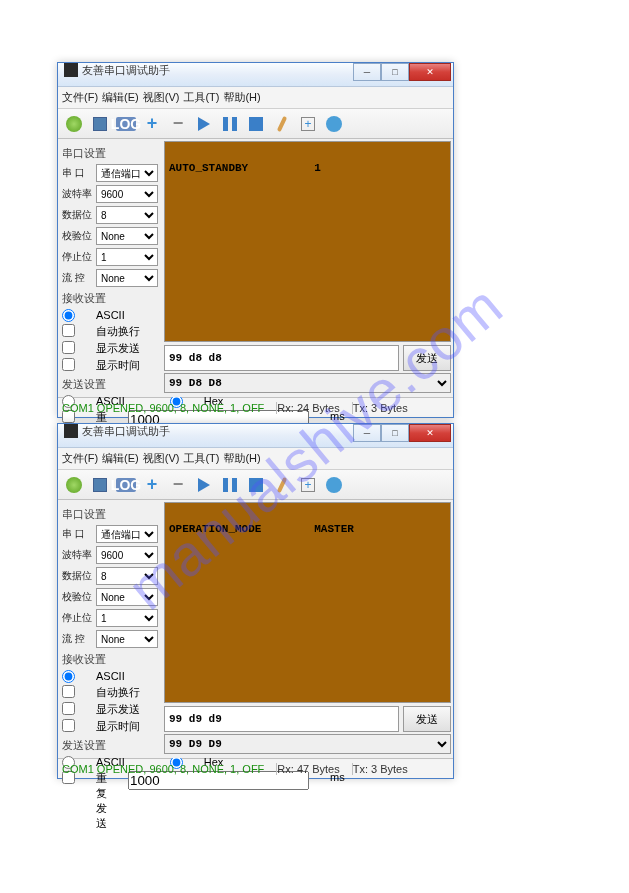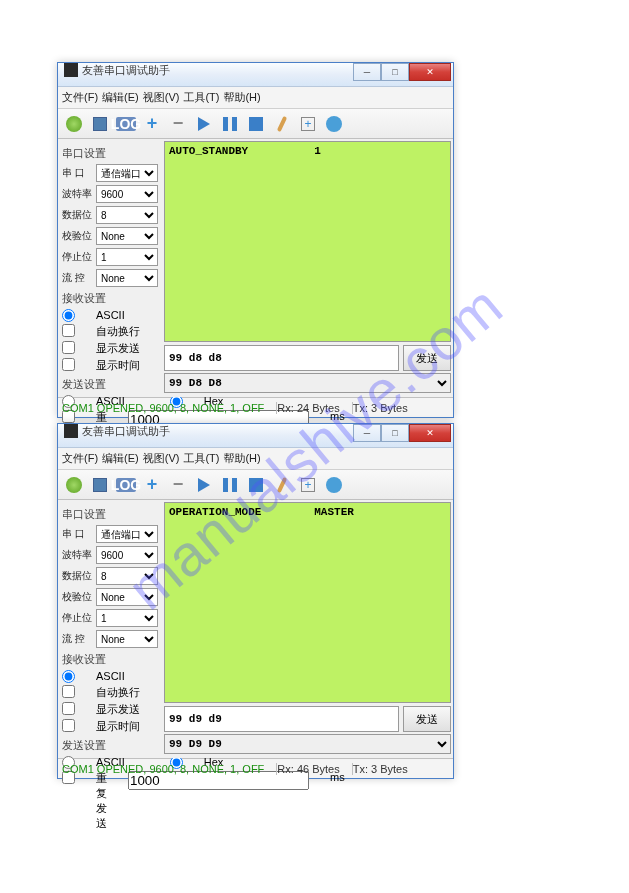--- a/index.html
+++ b/index.html
@@ -32,21 +32,21 @@
 .ico-gear { width: 16px; height: 16px; background: #4a9fd8; border-radius: 50%; position: relative; }
 .wbody { display: flex; height: calc(100% - 96px); }
 .leftpanel { width: 104px; padding: 3px 4px; background: #f0f0f0; }
 .panel-title { color: #444; margin: 4px 0 3px; font-size: 11px; }
 .formrow { display: flex; align-items: center; margin-bottom: 3px; gap: 2px; }
 .formrow label { width: 32px; font-size: 10px; color: #222; white-space: nowrap; }
 .formrow select { flex: 1; height: 18px; font-size: 10px; border: 1px solid #999; background: #fff; min-width: 0; }
 .chkrow { display: flex; align-items: flex-start; gap: 21px; margin-bottom: 2px; font-size: 11px; }
 .chkrow input { margin: 0; }
 .rightpanel { flex: 1; background: #f0f0f0; padding: 2px; display: flex; flex-direction: column; }
-.output { flex: 1; background: #bef264; border: 1px solid #999; padding: 3px 4px; font-family: "Courier New", monospace; font-size: 11px; font-weight: bold; white-space: pre; overflow: hidden; }
+.output { flex: 1; background: #a16207; border: 1px solid #999; padding: 20px 4px; font-family: "Courier New", monospace; font-size: 11px; font-weight: bold; white-space: pre; overflow: hidden; }
 .inputarea { height: 26px; display: flex; gap: 4px; margin-top: 3px; }
 .inputarea input { flex: 1; border: 1px solid #999; padding: 2px 4px; font-family: "Courier New", monospace; font-size: 11px; font-weight: bold; background: #fff; }
 .sendbtn { width: 48px; background: linear-gradient(to bottom, #f8f8f8, #e0e0e0); border: 1px solid #999; font-size: 11px; text-align: center; }
 .dropdownarea { height: 22px; display: flex; margin-top: 2px; }
 .dropdownarea select { flex: 1; border: 1px solid #999; font-family: "Courier New", monospace; font-size: 11px; font-weight: bold; height: 20px; }
 .statusbar { height: 20px; background: #f4f4f4; border-top: 1px solid #c0c0c0; display: flex; align-items: center; padding: 0 4px; gap: 12px; font-size: 11px; }
 .status-green { color: #1a9010; }
 .status-cell { border-left: 1px solid #c0c0c0; color: #333; }
 </style>
 </head>
@@ -282,16 +282,16 @@
         <input type="text" value="99 d9 d9" style="">
         <button class="sendbtn">发送</button>
       </div>
       <div class="dropdownarea">
           <select><option>99 D9 D9</option></select>
         </div>
     </div>
   </div>
   <div class="statusbar">
     <span class="status-green">COM1 OPENED, 9600, 8, NONE, 1, OFF</span>
-    <span class="status-cell">Rx: 46 Bytes</span>
+    <span class="status-cell">Rx: 47 Bytes</span>
     <span class="status-cell">Tx: 3 Bytes</span>
   </div>
 </div>
 
 </body></html>

